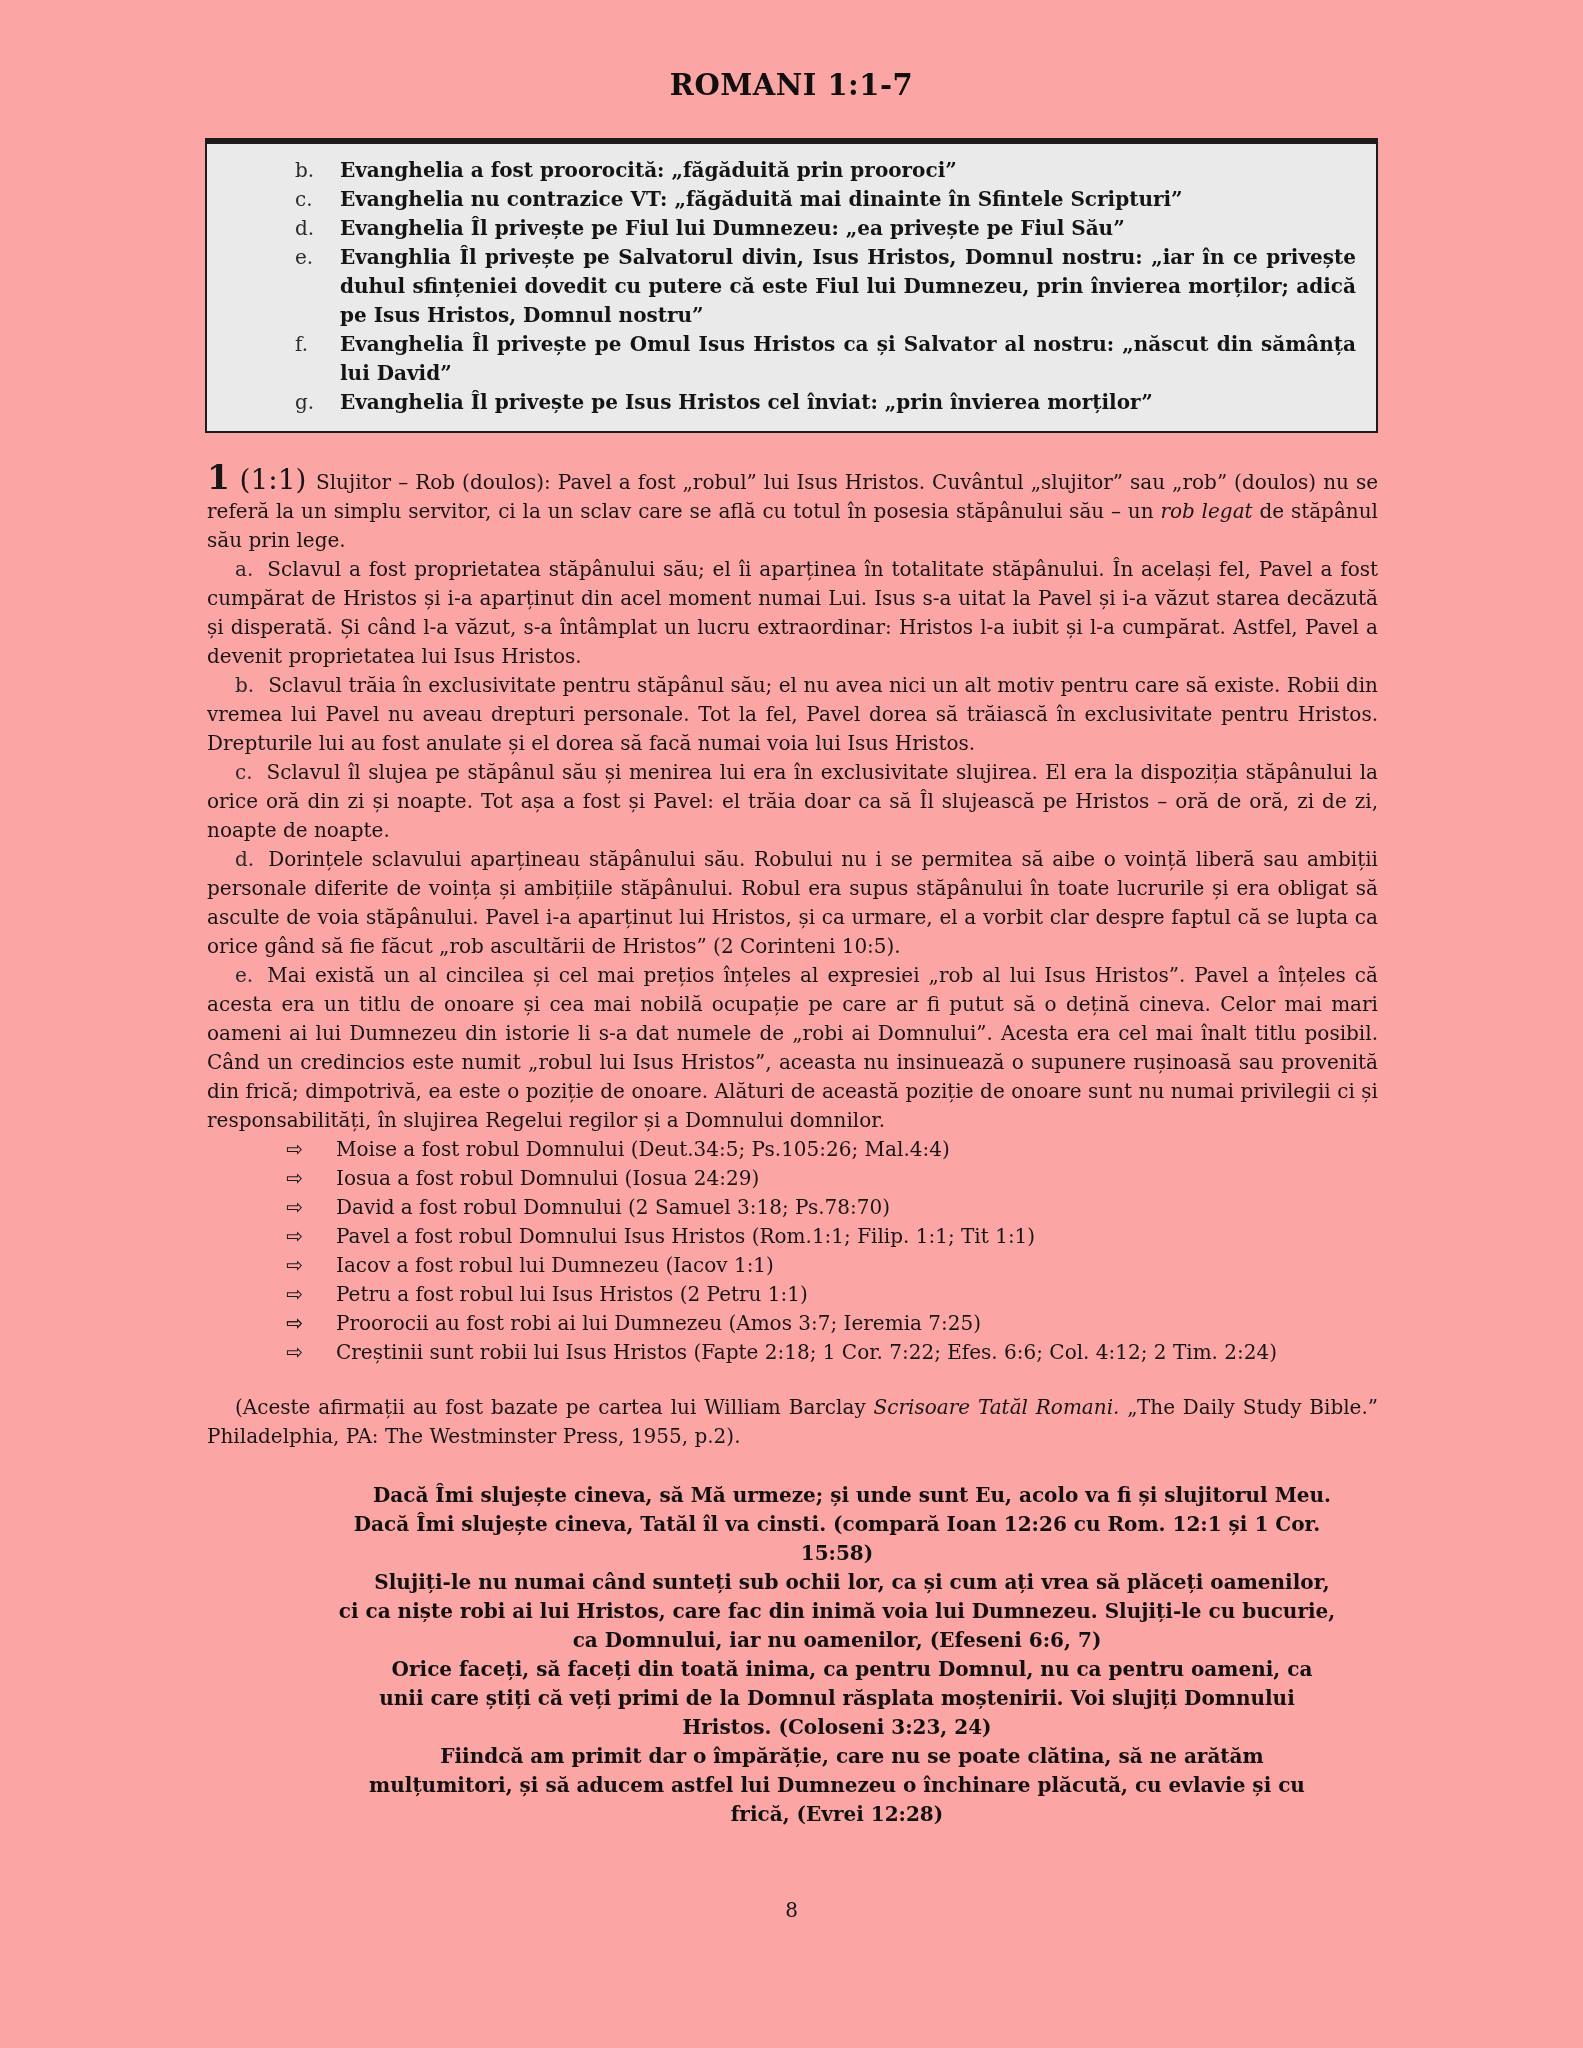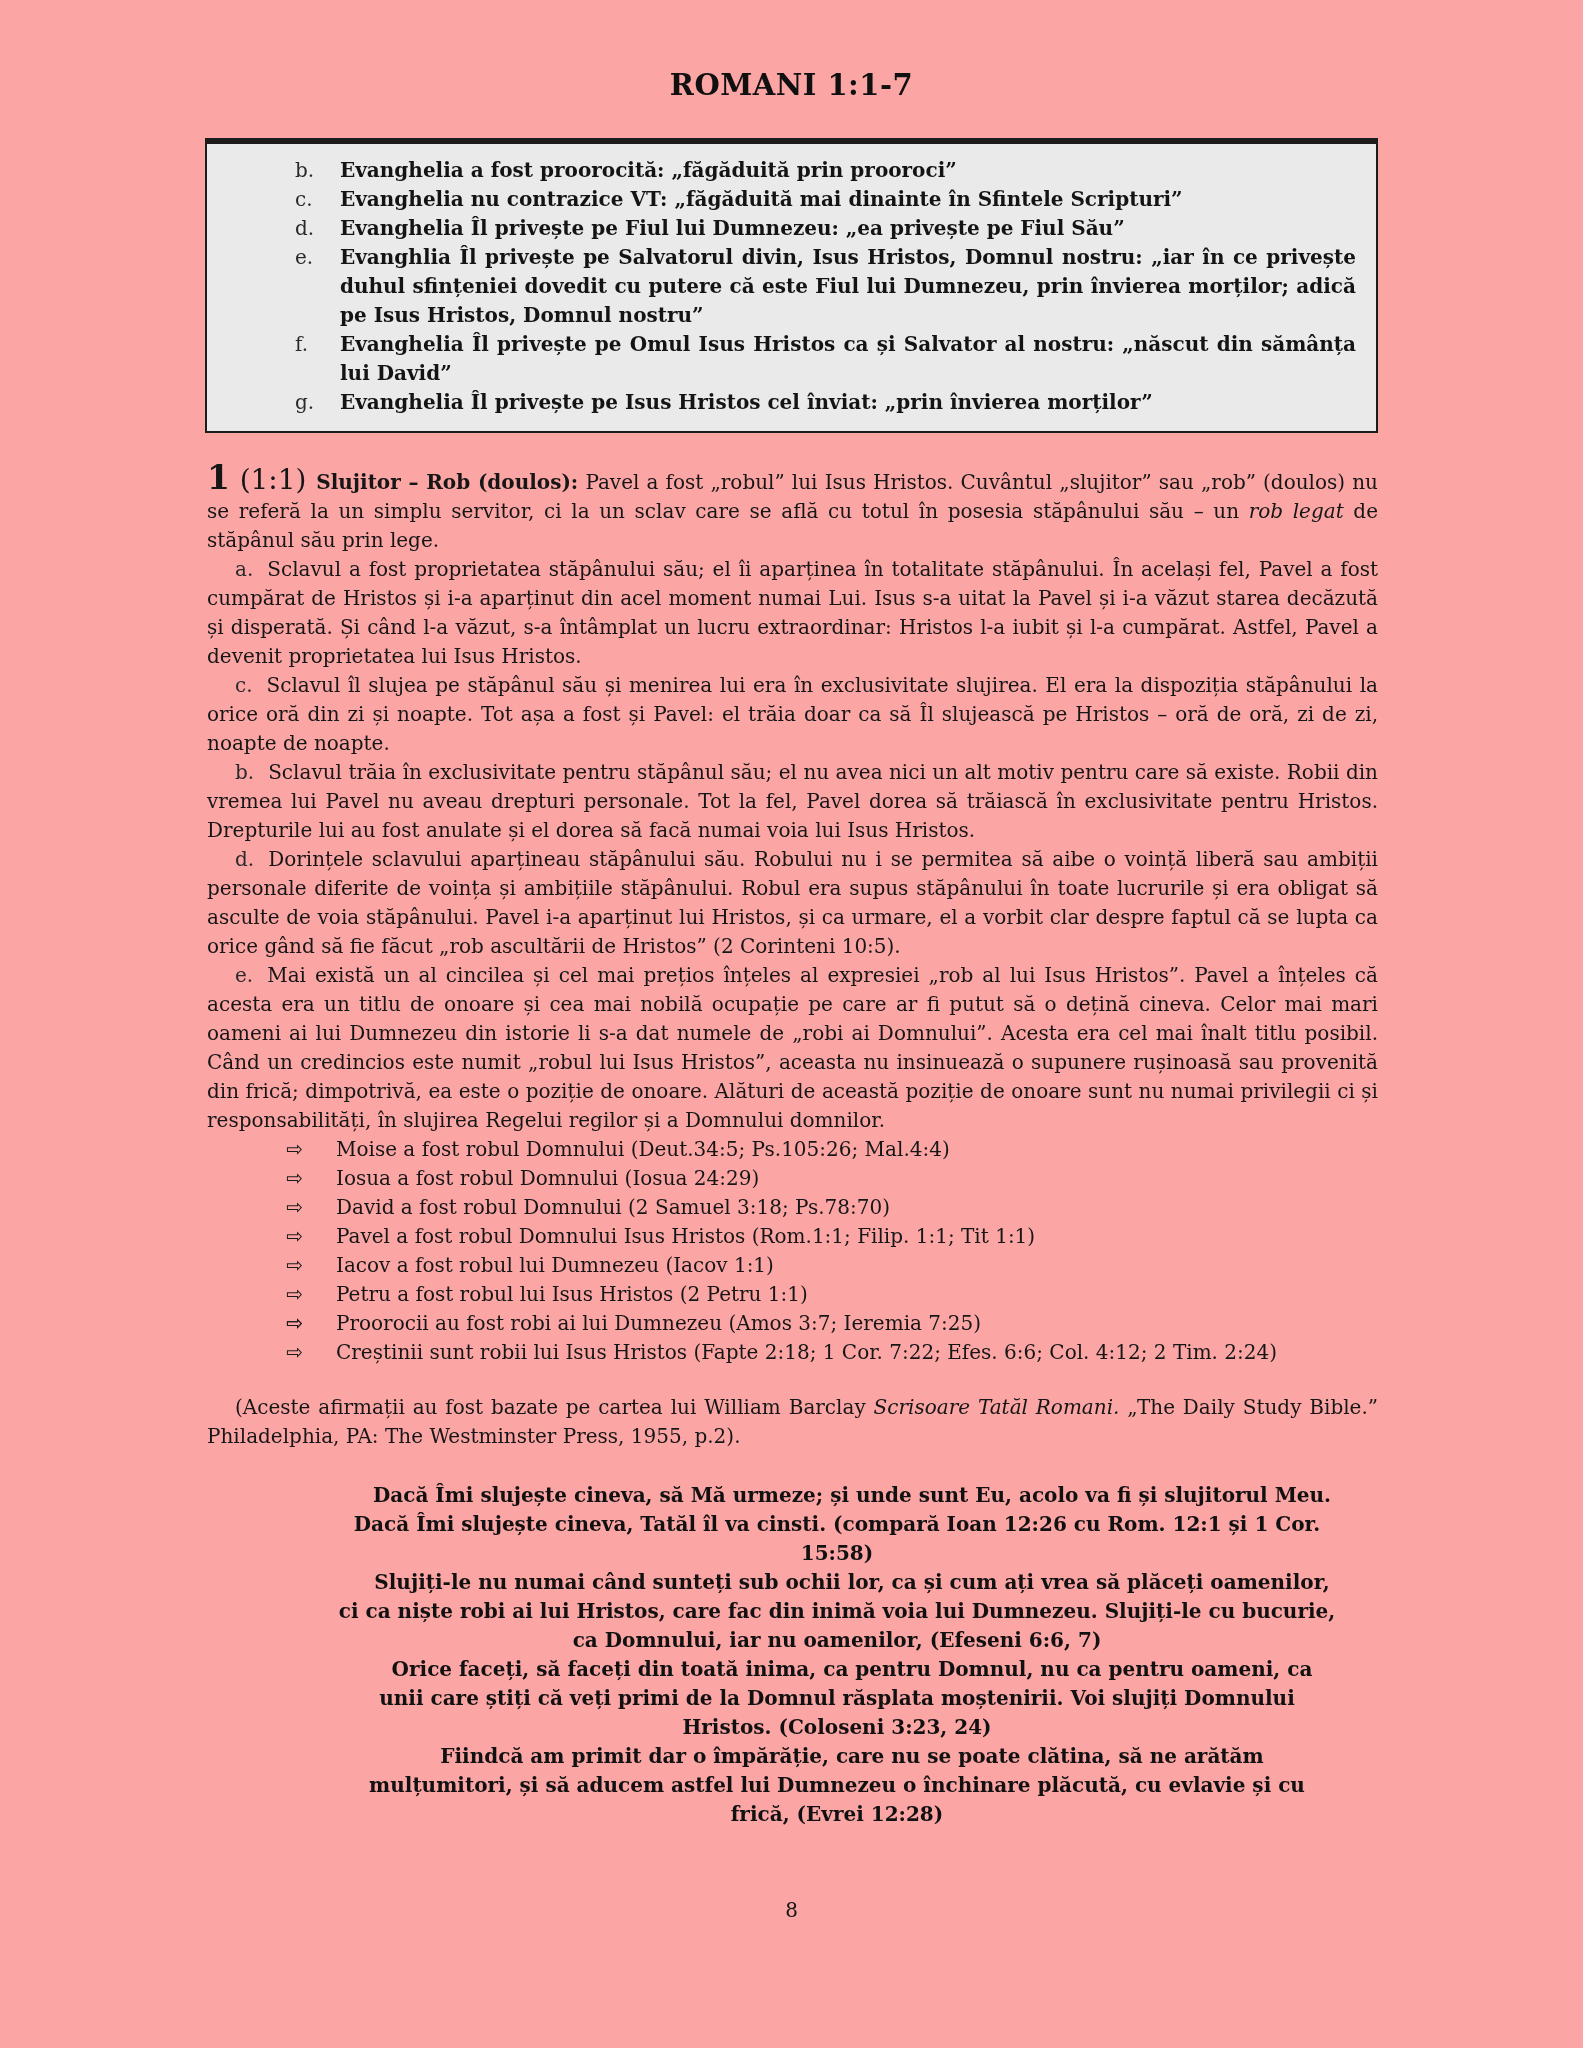--- a/index.html
+++ b/index.html
@@ -44,21 +44,21 @@
   }
   .body-col {
     margin:30px 205px 0 207px;
     font-size:20px;
     line-height:29px;
     text-align:justify;
   }
   .body-col p { margin:0; }
   .p-first .verse-num { font-size:33px; font-weight:bold; line-height:29px; }
   .p-first .verse-ref { font-size:28px; }
-  .p-first .lead { font-weight:bold; }
+  .p-first .lead { font-weight:normal; }
   .indented { text-indent:28px; }
   .lettered { text-indent:28px; }
   .letter-label { color:#2a2a2a; margin-right:14px; }
   .arrow-list { margin-top:0; }
   .arrow-item {
     position:relative;
     padding-left:129px;
     line-height:29px;
     text-align:left;
   }
@@ -123,22 +123,22 @@
       <span>Evanghelia Îl privește pe Isus Hristos cel înviat: „prin învierea morților”</span>
     </div>
   </div>
 
   <div class="body-col">
 
     <p class="p-first"><span class="verse-num">1</span><span class="verse-ref"> (1:1) </span><span class="lead">Slujitor – Rob (doulos):</span><span> Pavel a fost „robul” lui Isus Hristos. Cuvântul „slujitor” sau „rob” (doulos) nu se referă la un simplu servitor, ci la un sclav care se află cu totul în posesia stăpânului său – un </span><i>rob legat</i><span> de stăpânul său prin lege.</span></p>
 
 
     <p class="lettered"><span class="letter-label">a.</span><span>Sclavul a fost proprietatea stăpânului său; el îi aparținea în totalitate stăpânului. În același fel, Pavel a fost cumpărat de Hristos și i-a aparținut din acel moment numai Lui. Isus s-a uitat la Pavel și i-a văzut starea decăzută și disperată. Și când l-a văzut, s-a întâmplat un lucru extraordinar: Hristos l-a iubit și l-a cumpărat. Astfel, Pavel a devenit proprietatea lui Isus Hristos.</span></p>
+    <p class="lettered"><span class="letter-label">b.</span><span>Sclavul trăia în exclusivitate pentru stăpânul său; el nu avea nici un alt motiv pentru care să existe. Robii din vremea lui Pavel nu aveau drepturi personale. Tot la fel, Pavel dorea să trăiască în exclusivitate pentru Hristos. Drepturile lui au fost anulate și el dorea să facă numai voia lui Isus Hristos.</span></p>
     <p class="lettered"><span class="letter-label">c.</span><span>Sclavul îl slujea pe stăpânul său și menirea lui era în exclusivitate slujirea. El era la dispoziția stăpânului la orice oră din zi și noapte. Tot așa a fost și Pavel: el trăia doar ca să Îl slujească pe Hristos – oră de oră, zi de zi, noapte de noapte.</span></p>
-    <p class="lettered"><span class="letter-label">b.</span><span>Sclavul trăia în exclusivitate pentru stăpânul său; el nu avea nici un alt motiv pentru care să existe. Robii din vremea lui Pavel nu aveau drepturi personale. Tot la fel, Pavel dorea să trăiască în exclusivitate pentru Hristos. Drepturile lui au fost anulate și el dorea să facă numai voia lui Isus Hristos.</span></p>
     <p class="lettered"><span class="letter-label">d.</span><span>Dorințele sclavului aparțineau stăpânului său. Robului nu i se permitea să aibe o voință liberă sau ambiții personale diferite de voința și ambițiile stăpânului. Robul era supus stăpânului în toate lucrurile și era obligat să asculte de voia stăpânului. Pavel i-a aparținut lui Hristos, și ca urmare, el a vorbit clar despre faptul că se lupta ca orice gând să fie făcut „rob ascultării de Hristos” (2 Corinteni 10:5).</span></p>
     <p class="lettered"><span class="letter-label">e.</span><span>Mai există un al cincilea și cel mai prețios înțeles al expresiei „rob al lui Isus Hristos”. Pavel a înțeles că acesta era un titlu de onoare și cea mai nobilă ocupație pe care ar fi putut să o dețină cineva. Celor mai mari oameni ai lui Dumnezeu din istorie li s-a dat numele de „robi ai Domnului”. Acesta era cel mai înalt titlu posibil. Când un credincios este numit „robul lui Isus Hristos”, aceasta nu insinuează o supunere rușinoasă sau provenită din frică; dimpotrivă, ea este o poziție de onoare. Alături de această poziție de onoare sunt nu numai privilegii ci și responsabilități, în slujirea Regelui regilor și a Domnului domnilor.</span></p>
 
     <div class="arrow-list">
       <div class="arrow-item"><span class="arrow-icon">⇨</span><span>Moise a fost robul Domnului (Deut.34:5; Ps.105:26; Mal.4:4)</span></div>
       <div class="arrow-item"><span class="arrow-icon">⇨</span><span>Iosua a fost robul Domnului (Iosua 24:29)</span></div>
       <div class="arrow-item"><span class="arrow-icon">⇨</span><span>David a fost robul Domnului (2 Samuel 3:18; Ps.78:70)</span></div>
       <div class="arrow-item"><span class="arrow-icon">⇨</span><span>Pavel a fost robul Domnului Isus Hristos (Rom.1:1; Filip. 1:1; Tit 1:1)</span></div>
       <div class="arrow-item"><span class="arrow-icon">⇨</span><span>Iacov a fost robul lui Dumnezeu (Iacov 1:1)</span></div>
       <div class="arrow-item"><span class="arrow-icon">⇨</span><span>Petru a fost robul lui Isus Hristos (2 Petru 1:1)</span></div>

